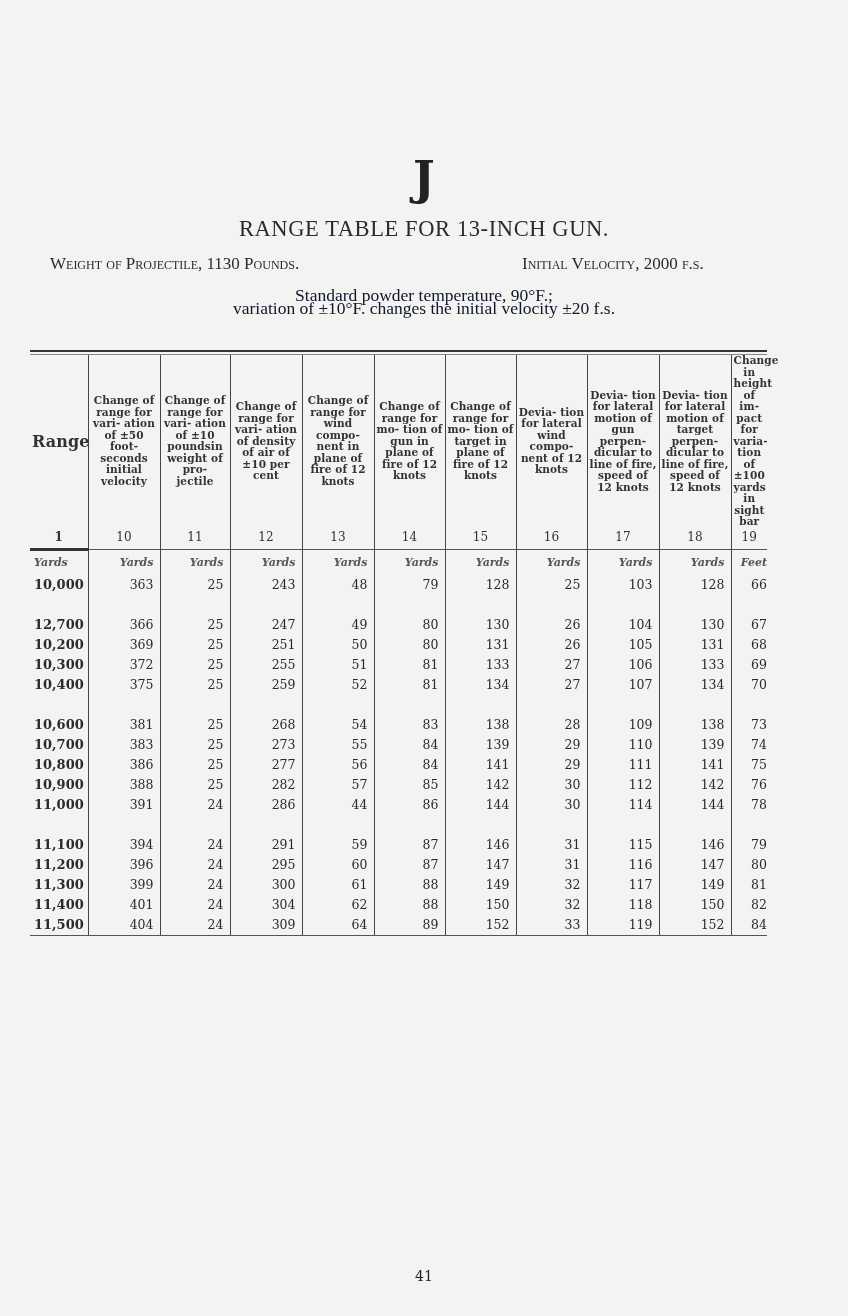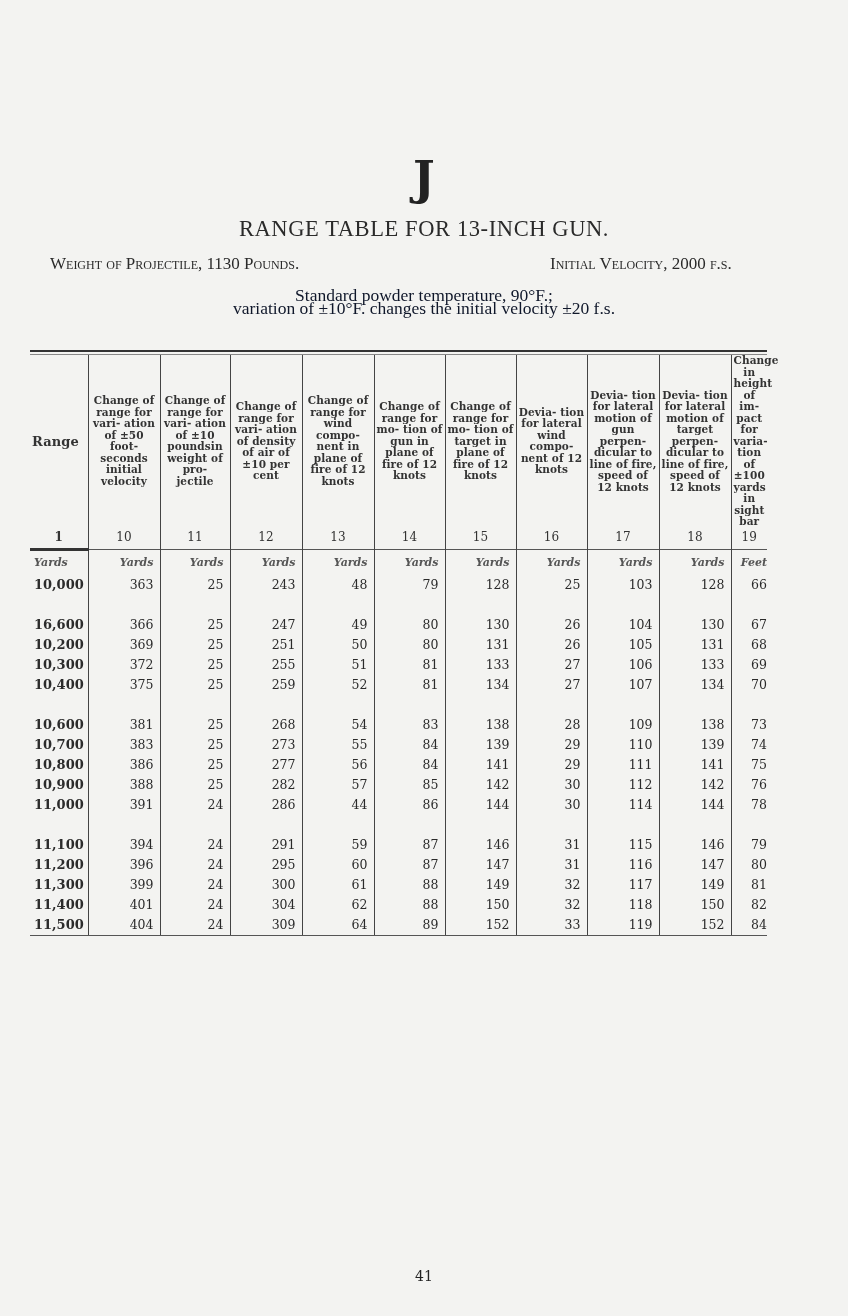--- a/index.html
+++ b/index.html
@@ -38,21 +38,21 @@
   }
   .specs {
     position: absolute;
     top: 254px;
     font-family: "Liberation Serif", serif;
     font-size: 17px;
     font-variant: small-caps;
     color: #2a2a2a;
   }
   .specs.left { left: 50px; }
-  .specs.right { left: 522px; margin-left: 28px; }
+  .specs.right { left: 522px; }
   .note {
     position: absolute;
     left: 0; width: 848px;
     text-align: center;
     font-family: "Liberation Serif", serif;
     font-size: 17.5px;
     color: #0f172a;
   }
   .note.l1 { top: 285px; }
   .note.l2 { top: 298px; }
@@ -100,21 +100,21 @@
     line-height: 11.5px;
     color: #333;
     border-left: 1.5px solid #444;
     height: 128px;
     padding: 0 2px;
     letter-spacing: 0.1px;
   }
   thead th:first-child {
     border-left: none;
     font-weight: bold;
-    font-size: 13px;
+    font-size: 16px;
     text-align: left;
     padding-left: 2px;
   }
   thead tr.numrow th {
     height: 20px;
     font-size: 12px;
     vertical-align: middle;
     font-weight: normal;
     text-align: center;
   }
@@ -282,21 +282,21 @@
           <td></td>
           <td></td>
           <td></td>
           <td></td>
           <td></td>
           <td></td>
           <td></td>
           <td></td>
         </tr>
         <tr>
-          <td>16,600</td>
+          <td>12,700</td>
           <td>366</td>
           <td>25</td>
           <td>247</td>
           <td>49</td>
           <td>80</td>
           <td>130</td>
           <td>26</td>
           <td>104</td>
           <td>130</td>
           <td>67</td>

